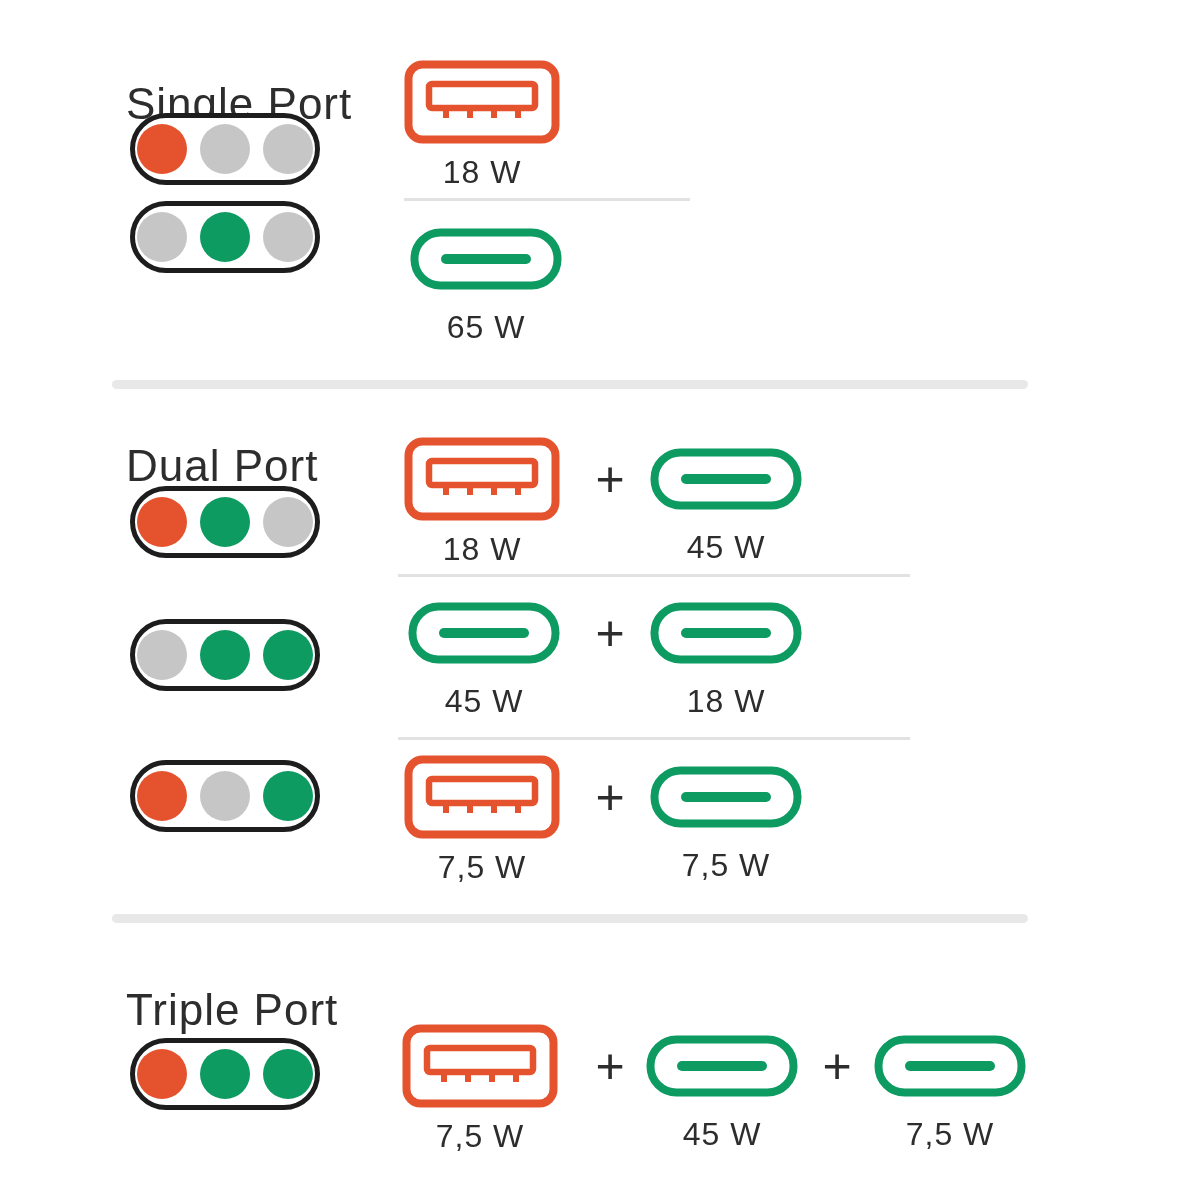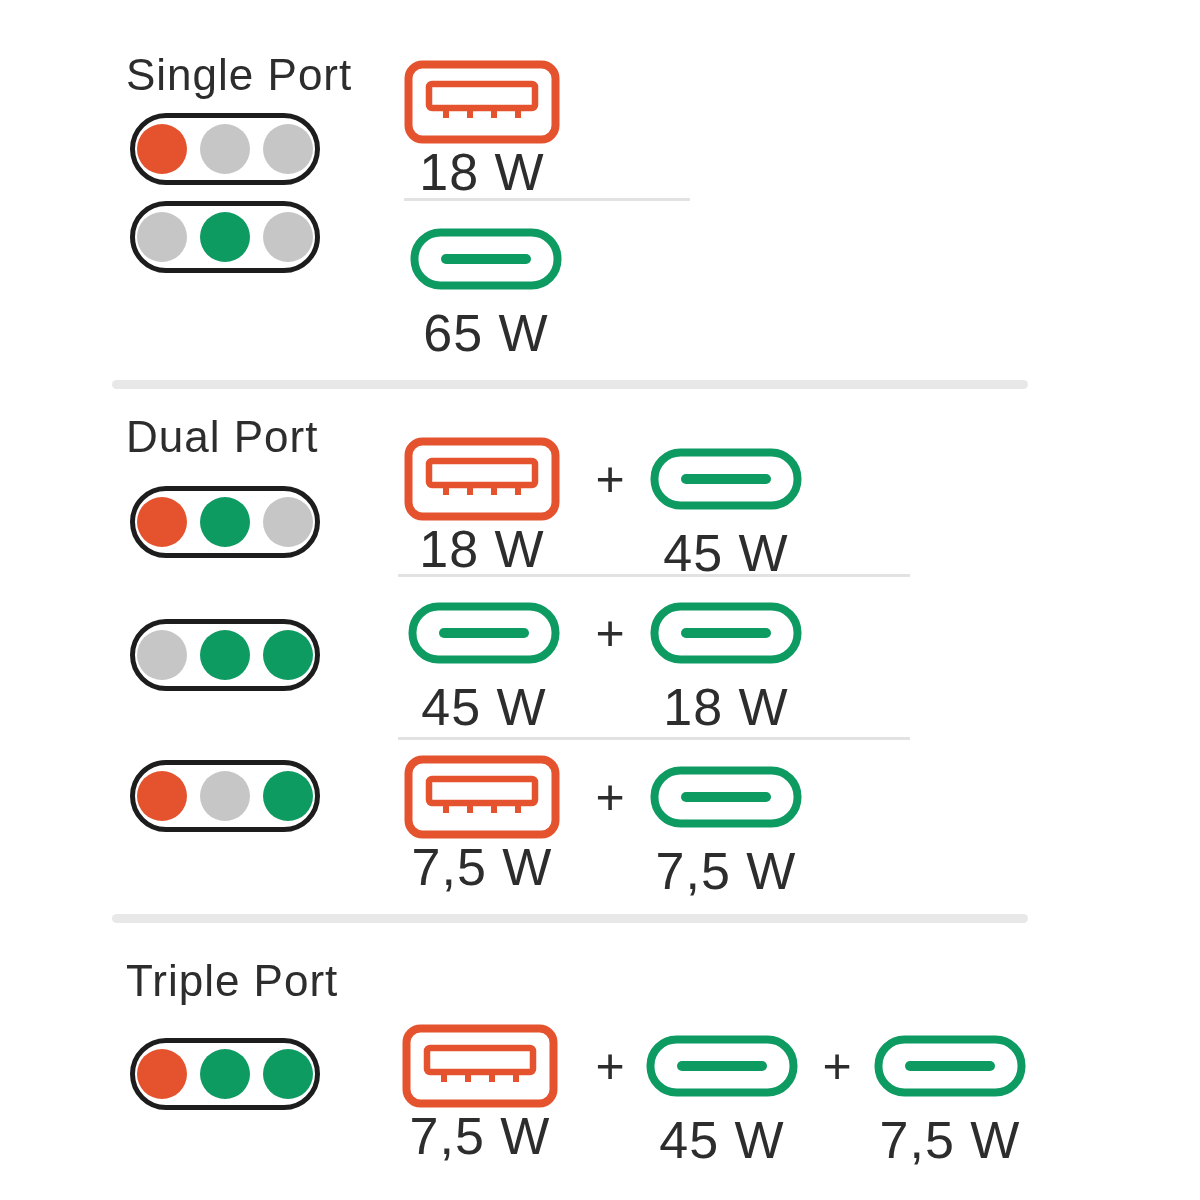--- a/index.html
+++ b/index.html
@@ -10,45 +10,46 @@
     color:var(--text,#2d2d2d);
     overflow:hidden;
   }
   .stage{position:relative;width:1200px;height:1200px;}
 
   
   .section-title{
     position:absolute;left:126px;
     font-size:44px;line-height:50px;letter-spacing:1px;
     color:var(--text,#2d2d2d);
+    margin-top:29px;
   }
 
   
   .pill{
     position:absolute;left:130px;
     width:180px;height:62px;
     border:5px solid var(--outline,#1d1d1d);
     border-radius:40px;
     display:flex;align-items:center;justify-content:center;
     gap:13px;background:#fff;
   }
   .dot{width:50px;height:50px;border-radius:50%;flex:0 0 auto;}
 
   
   .port{
     position:absolute;width:156px;
     display:flex;flex-direction:column;align-items:center;
   }
   .port svg{display:block;}
   .watt{
-    font-size:52px;line-height:52px;letter-spacing:1px;
+    font-size:32px;line-height:52px;letter-spacing:1px;
     color:var(--text,#2d2d2d);white-space:nowrap;
   }
   .port-a .watt{margin-top:2px;}
-  .port-c .watt{margin-top:17px;}
+  .port-c .watt{margin-top:11px;}
 
   .plus{
     position:absolute;width:44px;text-align:center;
     font-size:50px;line-height:52px;color:var(--text,#2d2d2d);
   }
 
   .divider-thin{
     position:absolute;height:3px;
     background:var(--divider-thin,#e2e2e2);
   }

